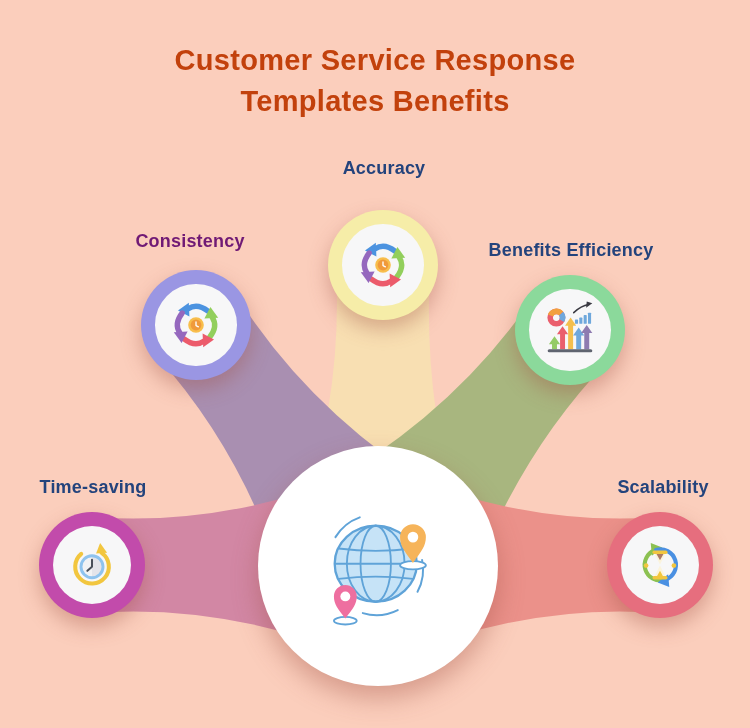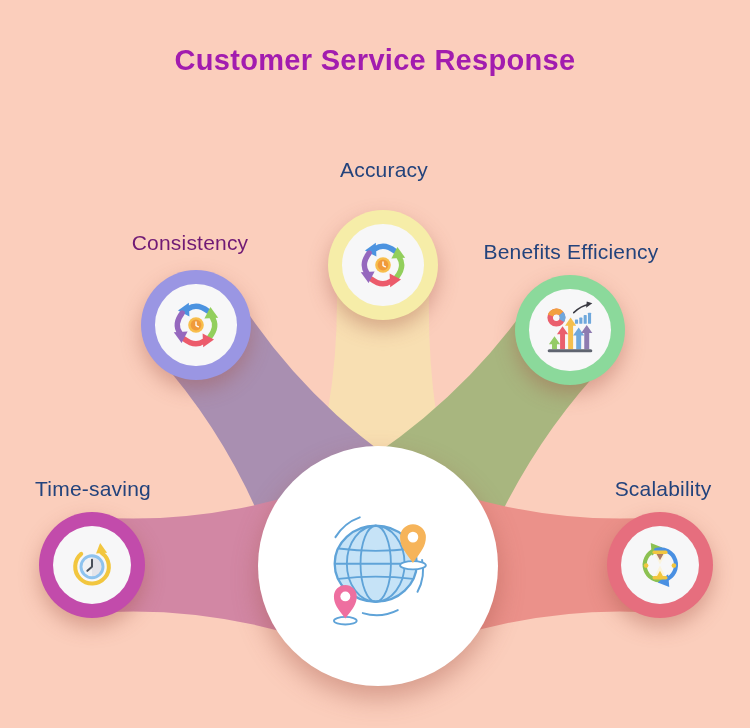--- a/index.html
+++ b/index.html
@@ -11,21 +11,21 @@
     background:#FBCEBC;
   }
   #bands{position:absolute;left:0;top:0;z-index:1;}
   .title{
     position:absolute;top:40px;left:0;width:750px;
     text-align:center;font-size:29px;font-weight:700;
     line-height:1.4;letter-spacing:.3px;z-index:5;
   }
   .node-label{
     position:absolute;transform:translateX(-50%);
-    font-size:21px;font-weight:400;letter-spacing:.2px;
+    font-size:18px;font-weight:700;letter-spacing:.2px;
     white-space:nowrap;z-index:5;
   }
   .node{
     position:absolute;border-radius:50%;z-index:3;
     display:flex;align-items:center;justify-content:center;
     box-shadow:0 9px 20px rgba(158,78,66,.38);
   }
   .node .inner{
     width:74%;height:74%;border-radius:50%;
     background:#F7F7F8;
@@ -54,22 +54,23 @@
 <div id="stage" style="background: rgb(251, 206, 188);">
 
   <svg id="bands" width="750" height="728" viewBox="0 0 750 728">
     <path d="M336,265 Q344,420 286,545 L470,545 Q422,420 430,265 Z" fill="#F8DFB2"></path>
     <path d="M156,355 Q252,462 292,610 L440,492 Q312,415 236,295 Z" fill="#A98FB1"></path>
     <path d="M532,299 Q452,416 318,490 L462,610 Q510,463 608,361 Z" fill="#A8B67F"></path>
     <path d="M92,613 Q226,603 360,658 L360,472 Q226,527 92,517 Z" fill="#D287A4"></path>
     <path d="M660,517 Q528,527 396,472 L396,658 Q528,603 660,613 Z" fill="#EB918A"></path>
   </svg>
 
-  <div class="title" style="color: #a21caf; text-align: center;">
+  <div class="title" style="color: #c2410c; text-align: center;">
     <div>Customer Service Response</div>
+    <div>Templates Benefits</div>
   </div>
 
   <div class="node-label lbl-accuracy" style="color: rgb(35, 67, 124);">Accuracy</div>
   <div class="node-label lbl-consistency" style="color: #701a75;">Consistency</div>
   <div class="node-label lbl-efficiency" style="color: rgb(35, 67, 124);">Benefits Efficiency</div>
   <div class="node-label lbl-scalability" style="color: rgb(35, 67, 124);">Scalability</div>
   <div class="node-label lbl-timesaving" style="color: rgb(35, 67, 124);">Time-saving</div>
 
   <div class="node node-accuracy" style="background: rgb(246, 237, 168);">
     <div class="inner">

